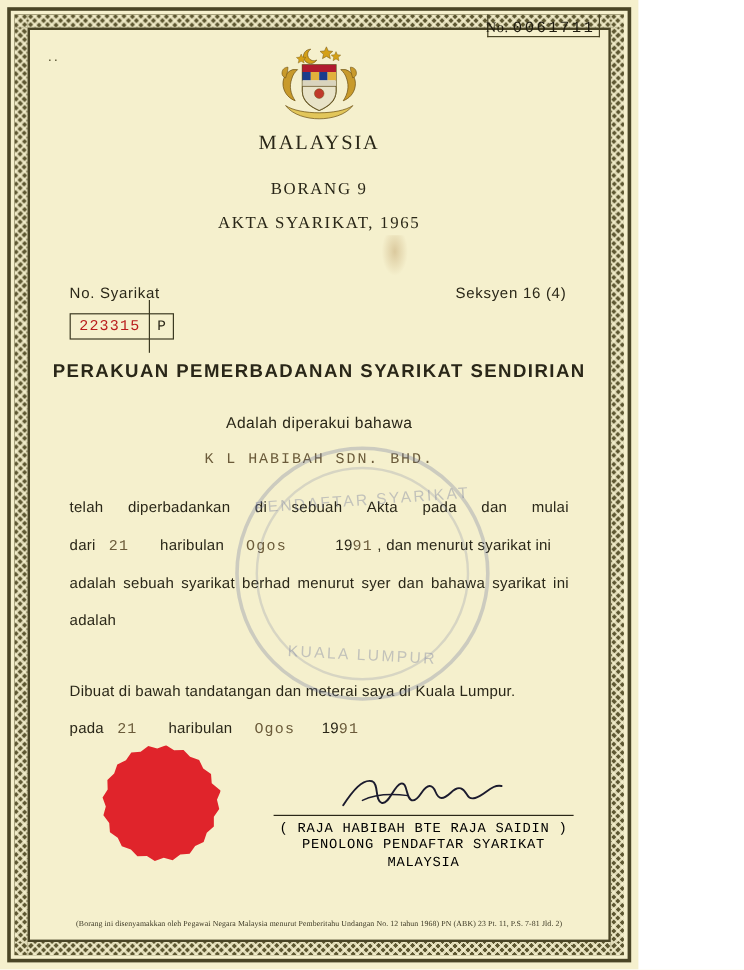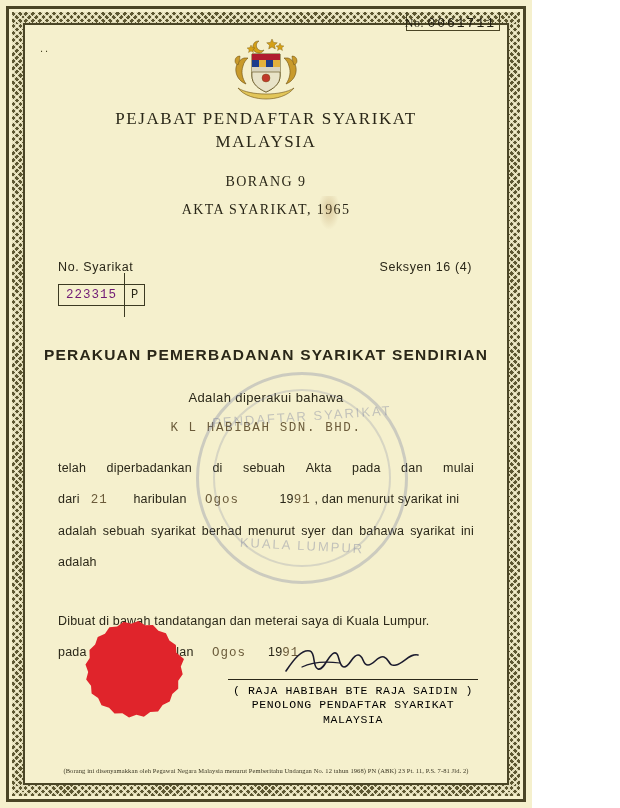--- a/index.html
+++ b/index.html
@@ -139,33 +139,33 @@
     border: 1px solid #3c3a22;
     height: 20px;
     display: flex;
     align-items: center;
   }
   .co-box .numcell {
     font-family: "Liberation Mono", monospace;
     font-size: 12.5px;
     padding: 13px 7px;
     letter-spacing: 1px;
-    color: #701a75;
+    color: #b91c1c;
     border-right: 1px solid #3c3a22;
     line-height: 18px;
   }
   .co-box .suffix {
     font-family: "Liberation Mono", monospace;
     font-size: 12px;
     padding: 0 6px;
     line-height: 18px;
   }
 
   .cert-title {
-    margin-top: 66px;
+    margin-top: 44px;
     text-align: center;
     font-family: "Liberation Sans", sans-serif;
     font-weight: bold;
     font-size: 15.5px;
     letter-spacing: 1.2px;
   }
 
   .adalah {
     margin-top: 26px;
     text-align: center;
@@ -362,21 +362,20 @@
       <rect x="52" y="26" width="7" height="7" fill="#1b3c8c"></rect>
       <rect x="59" y="26" width="7" height="7" fill="#e2b13c"></rect>
       <rect x="38" y="33" width="28" height="5" fill="#d9d4bd"></rect>
       <path d="M38 38 h28 v4 c0 8 -7 13 -14 16 c-7 -3 -14 -8 -14 -16 z" fill="#e8e3c8" stroke="#5a4a16" stroke-width="0.6"></path>
       <circle cx="52" cy="44" r="4" fill="#c0392b" stroke="#6b4f12" stroke-width="0.4"></circle>
 
       <path d="M24 54 c12 8 44 8 56 0 c-6 8 -18 11 -28 11 c-10 0 -22 -3 -28 -11 z" fill="#e2c65a" stroke="#6b4f12" stroke-width="0.6"></path>
     </svg>
 
     <div class="org">
-      <div>PEJABAT PENDAFTAR SYARIKAT</div>
       <div>MALAYSIA</div>
     </div>
 
     <div class="form-no">BORANG 9</div>
     <div class="act">AKTA SYARIKAT, 1965</div>
 
     <div class="row-co">
       <div class="label">No. Syarikat</div>
       <div class="sekysen">Seksyen 16 (4)</div>
       <div class="co-box">

